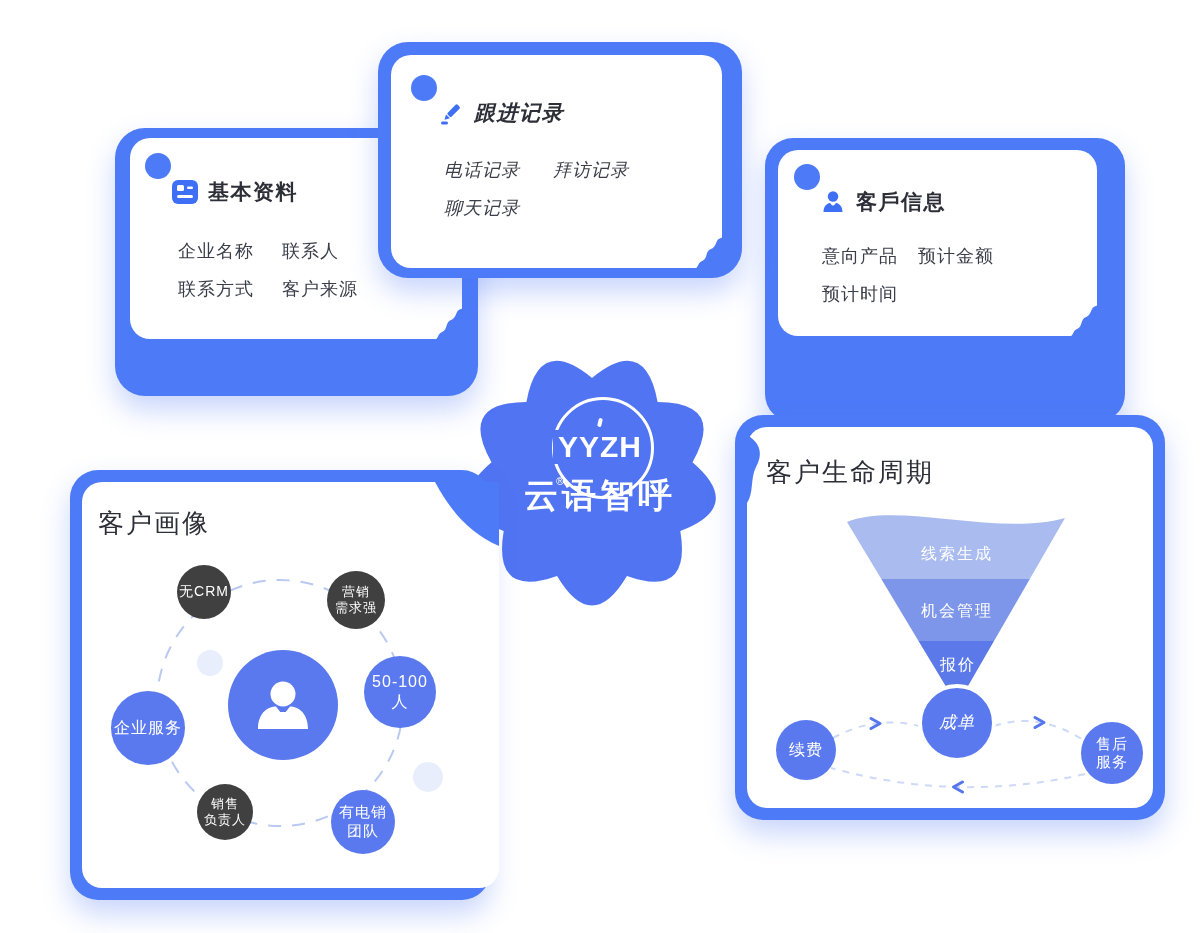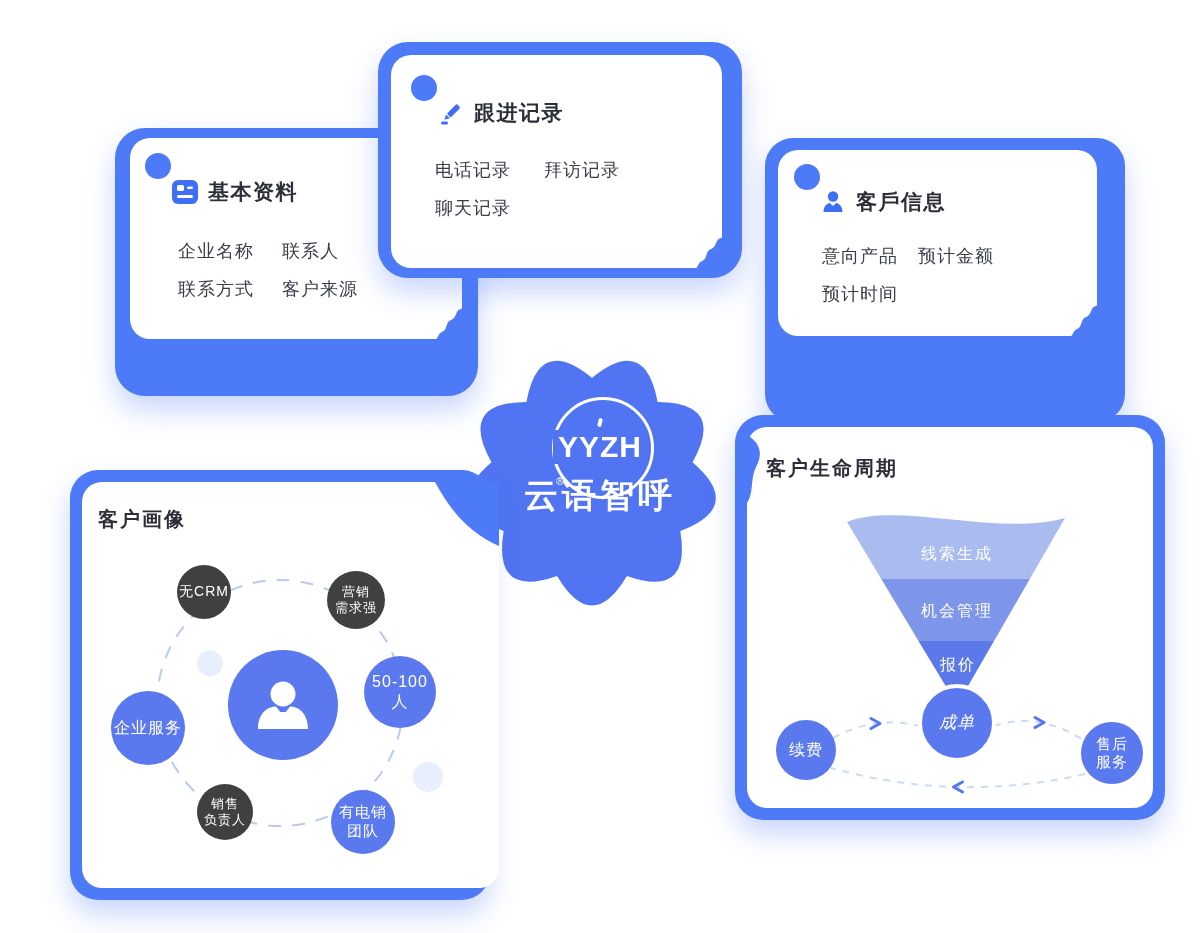--- a/index.html
+++ b/index.html
@@ -6,21 +6,21 @@
   .page{
     position:relative;width:1200px;height:933px;background:#ffffff;overflow:hidden;
     font-family:"Liberation Sans","DejaVu Sans",sans-serif;
   }
   
   .frame{position:absolute;background:#4d7af7;box-shadow:0 14px 28px rgba(77,118,245,.30);}
   .inner{position:absolute;background:#ffffff;border-radius:20px;}
   .dot{position:absolute;width:26px;height:26px;border-radius:50%;background:#4d7af7;}
   .title-row{position:absolute;display:flex;align-items:center;gap:10px;}
   .card-title{font-size:21px;font-weight:bold;color:#2c2f37;letter-spacing:1.5px;white-space:nowrap;}
-  .big-title{position:absolute;font-size:20px;font-weight:bold;color:#2c2f37;letter-spacing:2px;white-space:nowrap;}
+  .big-title{position:absolute;font-size:26px;font-weight:normal;color:#2c2f37;letter-spacing:2px;white-space:nowrap;}
   .list{position:absolute;display:grid;grid-template-columns:max-content max-content;
         column-gap:28px;row-gap:14px;font-size:18px;color:#3a3e48;letter-spacing:1px;}
   .icon-box{width:26px;height:26px;flex:0 0 26px;}
   .steps,.corner-fold,.left-wave{position:absolute;pointer-events:none;}
   
   .bubble{position:absolute;border-radius:50%;display:flex;flex-direction:column;align-items:center;
           justify-content:center;color:#fff;text-align:center;line-height:1.25;letter-spacing:1px;}
   .bubble.light{background:#404040;}
   .bubble.bright{background:#5a79ef;}
   .deco-circle{position:absolute;border-radius:50%;background:#e9eefc;}
@@ -75,34 +75,34 @@
         <span>联系人</span>
         <span>联系方式</span>
         <span>客户来源</span>
       </div>
       <svg class="steps" style="right:-1px;bottom:-1px;" width="30" height="32" viewBox="0 0 30 32">
         <path fill="#4d7af7" d="M30,0 L30,32 L0,32 C6,32 4,26 9,24 C15,22 12,14 18,12 C24,10 22,2 28,1 L30,0 Z"></path>
       </svg>
     </div>
   </div>
 
-  <div class="frame" style="left:378px;top:42px;width:364px;height:236px;border-radius:30px;z-index:3;">
+  <div class="frame" style="left:378px;top:42px;width:364px;height:236px;border-radius:30px;z-index:3;font-style:italic;">
     <div class="inner" style="left:13px;top:13px;width:331px;height:213px;">
       <div class="dot" style="left:20px;top:20px;"></div>
       <div class="title-row" style="left:47px;top:44px;">
         <svg class="icon-box" viewBox="0 0 26 26">
           <g transform="rotate(45 13 13)">
             <rect x="10.5" y="2.5" width="5.5" height="14" rx="1.5" fill="#3f6ff5"></rect>
             <polygon points="10.5,17.5 16,17.5 13.2,22.5" fill="#3f6ff5"></polygon>
           </g>
           <rect x="3" y="21.5" width="7" height="3" rx="1.5" fill="#3f6ff5"></rect>
         </svg>
         <span class="card-title">跟进记录</span>
       </div>
-      <div class="list" style="left:44px;top:103px;column-gap:33px;">
+      <div class="list" style="left:53px;top:103px;column-gap:33px;">
         <span>电话记录</span>
         <span>拜访记录</span>
         <span>聊天记录</span>
         <span></span>
       </div>
       <svg class="steps" style="right:-1px;bottom:-1px;" width="30" height="32" viewBox="0 0 30 32">
         <path fill="#4d7af7" d="M30,0 L30,32 L0,32 C6,32 4,26 9,24 C15,22 12,14 18,12 C24,10 22,2 28,1 L30,0 Z"></path>
       </svg>
     </div>
   </div>

